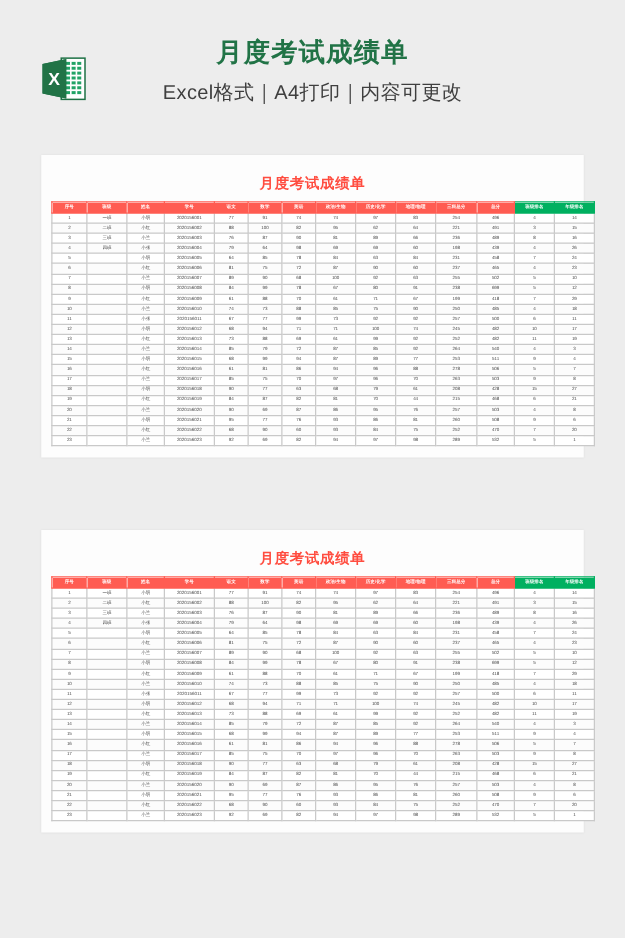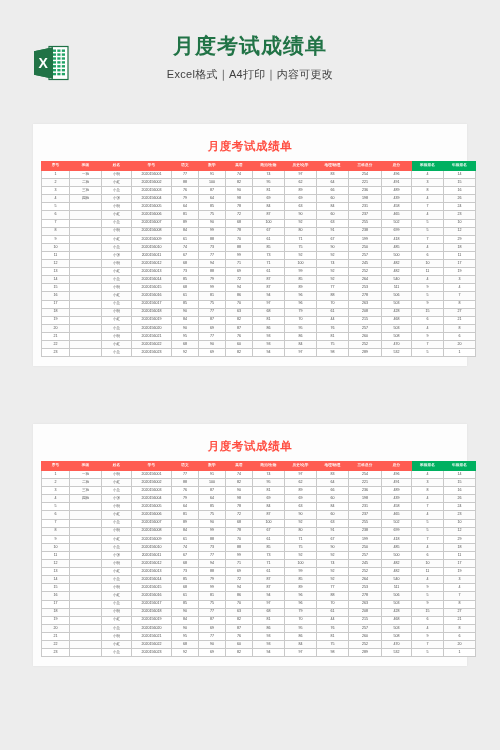--- a/index.html
+++ b/index.html
@@ -35,21 +35,21 @@
   }
   .masthead-title {
     color: #217346;
     font-size: 21px;
     font-weight: bold;
     letter-spacing: 1px;
     line-height: 1.3;
   }
   .masthead-sub {
     color: #3f3f3f;
-    font-size: 11px;
+    font-size: 16px;
     margin-top: 7px;
     letter-spacing: .3px;
   }
 
   
   .card {
     position: absolute;
     left: 33px;
     width: 434px;
     background: #fdfdfd;

